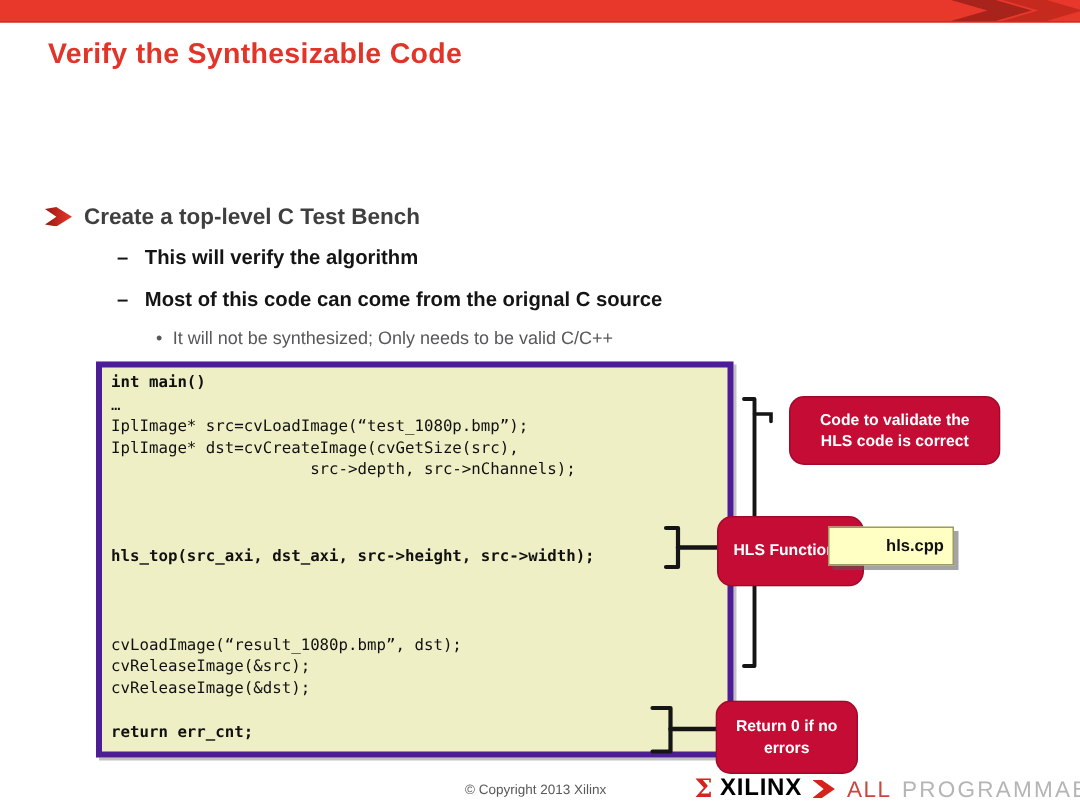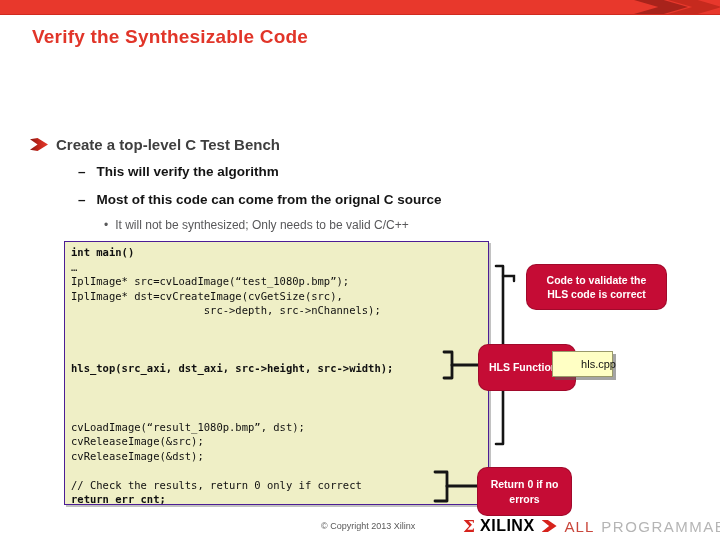--- a/index.html
+++ b/index.html
@@ -24,46 +24,46 @@
   .dash-row{position:absolute;left:78px;display:flex;}
   .dash-row .dash{font-size:13.5px;font-weight:bold;color:#141414;margin-right:11px;}
   .dash-row .txt{font-size:13.5px;font-weight:bold;color:#141414;}
   .dash1{top:164px;} .dash2{top:192px;}
   .dot-row{position:absolute;left:104px;top:218px;display:flex;}
   .dot-row .dot{font-size:12px;color:#58585A;margin-right:7px;}
   .dot-row .txt{font-size:12px;color:#58585A;}
 
   
   .codeblock{position:absolute;left:64px;top:241px;width:425px;height:264px;
-    background:#EFEFC6;border:1px solid #4c1d95;box-sizing:border-box;
+    background:#EFEFC6;border:4px solid #4c1d95;box-sizing:border-box;
     box-shadow:2px 2px 0 rgba(120,120,120,0.45);
     padding:3px 0 0 6px;overflow:hidden;}
   .codeline{font-family:"DejaVu Sans Mono","Liberation Mono",monospace;
     font-size:10.5px;line-height:14.55px;color:#101010;white-space:pre;}
   .codeline.bold{font-weight:bold;}
 
   
   .connectors{position:absolute;left:0;top:0;width:720px;height:540px;pointer-events:none;}
 
   
   .callout{position:absolute;background:#C50C35;border:1px solid rgba(0,0,0,0.18);
     border-radius:10px;color:#fff;font-weight:bold;font-size:10.5px;line-height:1.35;
     display:flex;align-items:center;justify-content:center;text-align:center;box-sizing:border-box;}
   .co-validate{left:526px;top:264px;width:141px;height:46px;padding:4px 8px;}
   .co-hls{left:478px;top:344px;width:98px;height:47px;padding:4px 6px;justify-content:flex-start;padding-left:10px;}
   .co-return{left:477px;top:467px;width:95px;height:49px;padding:4px 8px;}
 
   
-  .note{position:absolute;left:552px;top:351px;width:61px;height:26px;
+  .note{position:absolute;left:552px;top:351px;width:84px;height:26px;
     background:#FFFFC4;border:1px solid #9A9A6A;box-shadow:3px 3px 0 rgba(90,90,90,0.55);
     display:flex;align-items:center;justify-content:center;
-    font-size:11px;font-weight:normal;color:#101010;box-sizing:border-box;padding-left:32px;}
+    font-size:11px;font-weight:bold;color:#101010;box-sizing:border-box;padding-left:32px;}
 
   
-  .copyright{position:absolute;left:321px;top:521px;font-size:9px;color:#595959;}
+  .copyright{position:absolute;left:310px;top:521px;font-size:9px;color:#595959;}
   .logo{position:absolute;left:463px;top:515px;height:22px;display:flex;align-items:center;}
   .logo-sigma{font-size:17px;font-weight:bold;color:#D6231C;margin-right:5px;font-family:"DejaVu Serif",serif;}
   .logo-name{font-size:16px;font-weight:bold;color:#000000;letter-spacing:0.5px;margin-right:7px;}
   .logo-chev{width:15px;height:12px;background:#D6231C;margin-right:8px;
     clip-path:polygon(0% 0%,42% 0%,100% 50%,42% 100%,0% 100%,50% 50%);}
   .logo-all{font-size:15px;color:#C9473C;letter-spacing:1px;margin-right:7px;}
   .logo-prog{font-size:15px;color:#B5B5B5;letter-spacing:1.5px;}
 </style>
 </head>
 <body>
@@ -109,21 +109,20 @@
       <div class="codeline">&nbsp;</div>
       <div class="codeline">&nbsp;</div>
       <div class="codeline bold">hls_top(src_axi, dst_axi, src-&gt;height, src-&gt;width);</div>
       <div class="codeline">&nbsp;</div>
       <div class="codeline">&nbsp;</div>
       <div class="codeline">&nbsp;</div>
       <div class="codeline">cvLoadImage(“result_1080p.bmp”, dst);</div>
       <div class="codeline">cvReleaseImage(&amp;src);</div>
       <div class="codeline">cvReleaseImage(&amp;dst);</div>
       <div class="codeline">&nbsp;</div>
-      <div class="codeline">// Check the results, return 0 only if correct</div>
       <div class="codeline bold">return err_cnt;</div>
     </div>
 
   <svg class="connectors" viewBox="0 0 720 540">
 
     <path d="M496,266 L503,266 L503,444 L496,444" fill="none" stroke="#151515" stroke-width="2.6" stroke-linecap="round" stroke-linejoin="round"></path>
     <path d="M503,276 L514,276 L514,281" fill="none" stroke="#151515" stroke-width="2.4" stroke-linecap="round"></path>
 
     <path d="M444,352 L452,352 L452,378 L444,378" fill="none" stroke="#151515" stroke-width="2.8" stroke-linecap="round" stroke-linejoin="round"></path>
     <path d="M452,365 L479,365" fill="none" stroke="#151515" stroke-width="3" stroke-linecap="round"></path>

